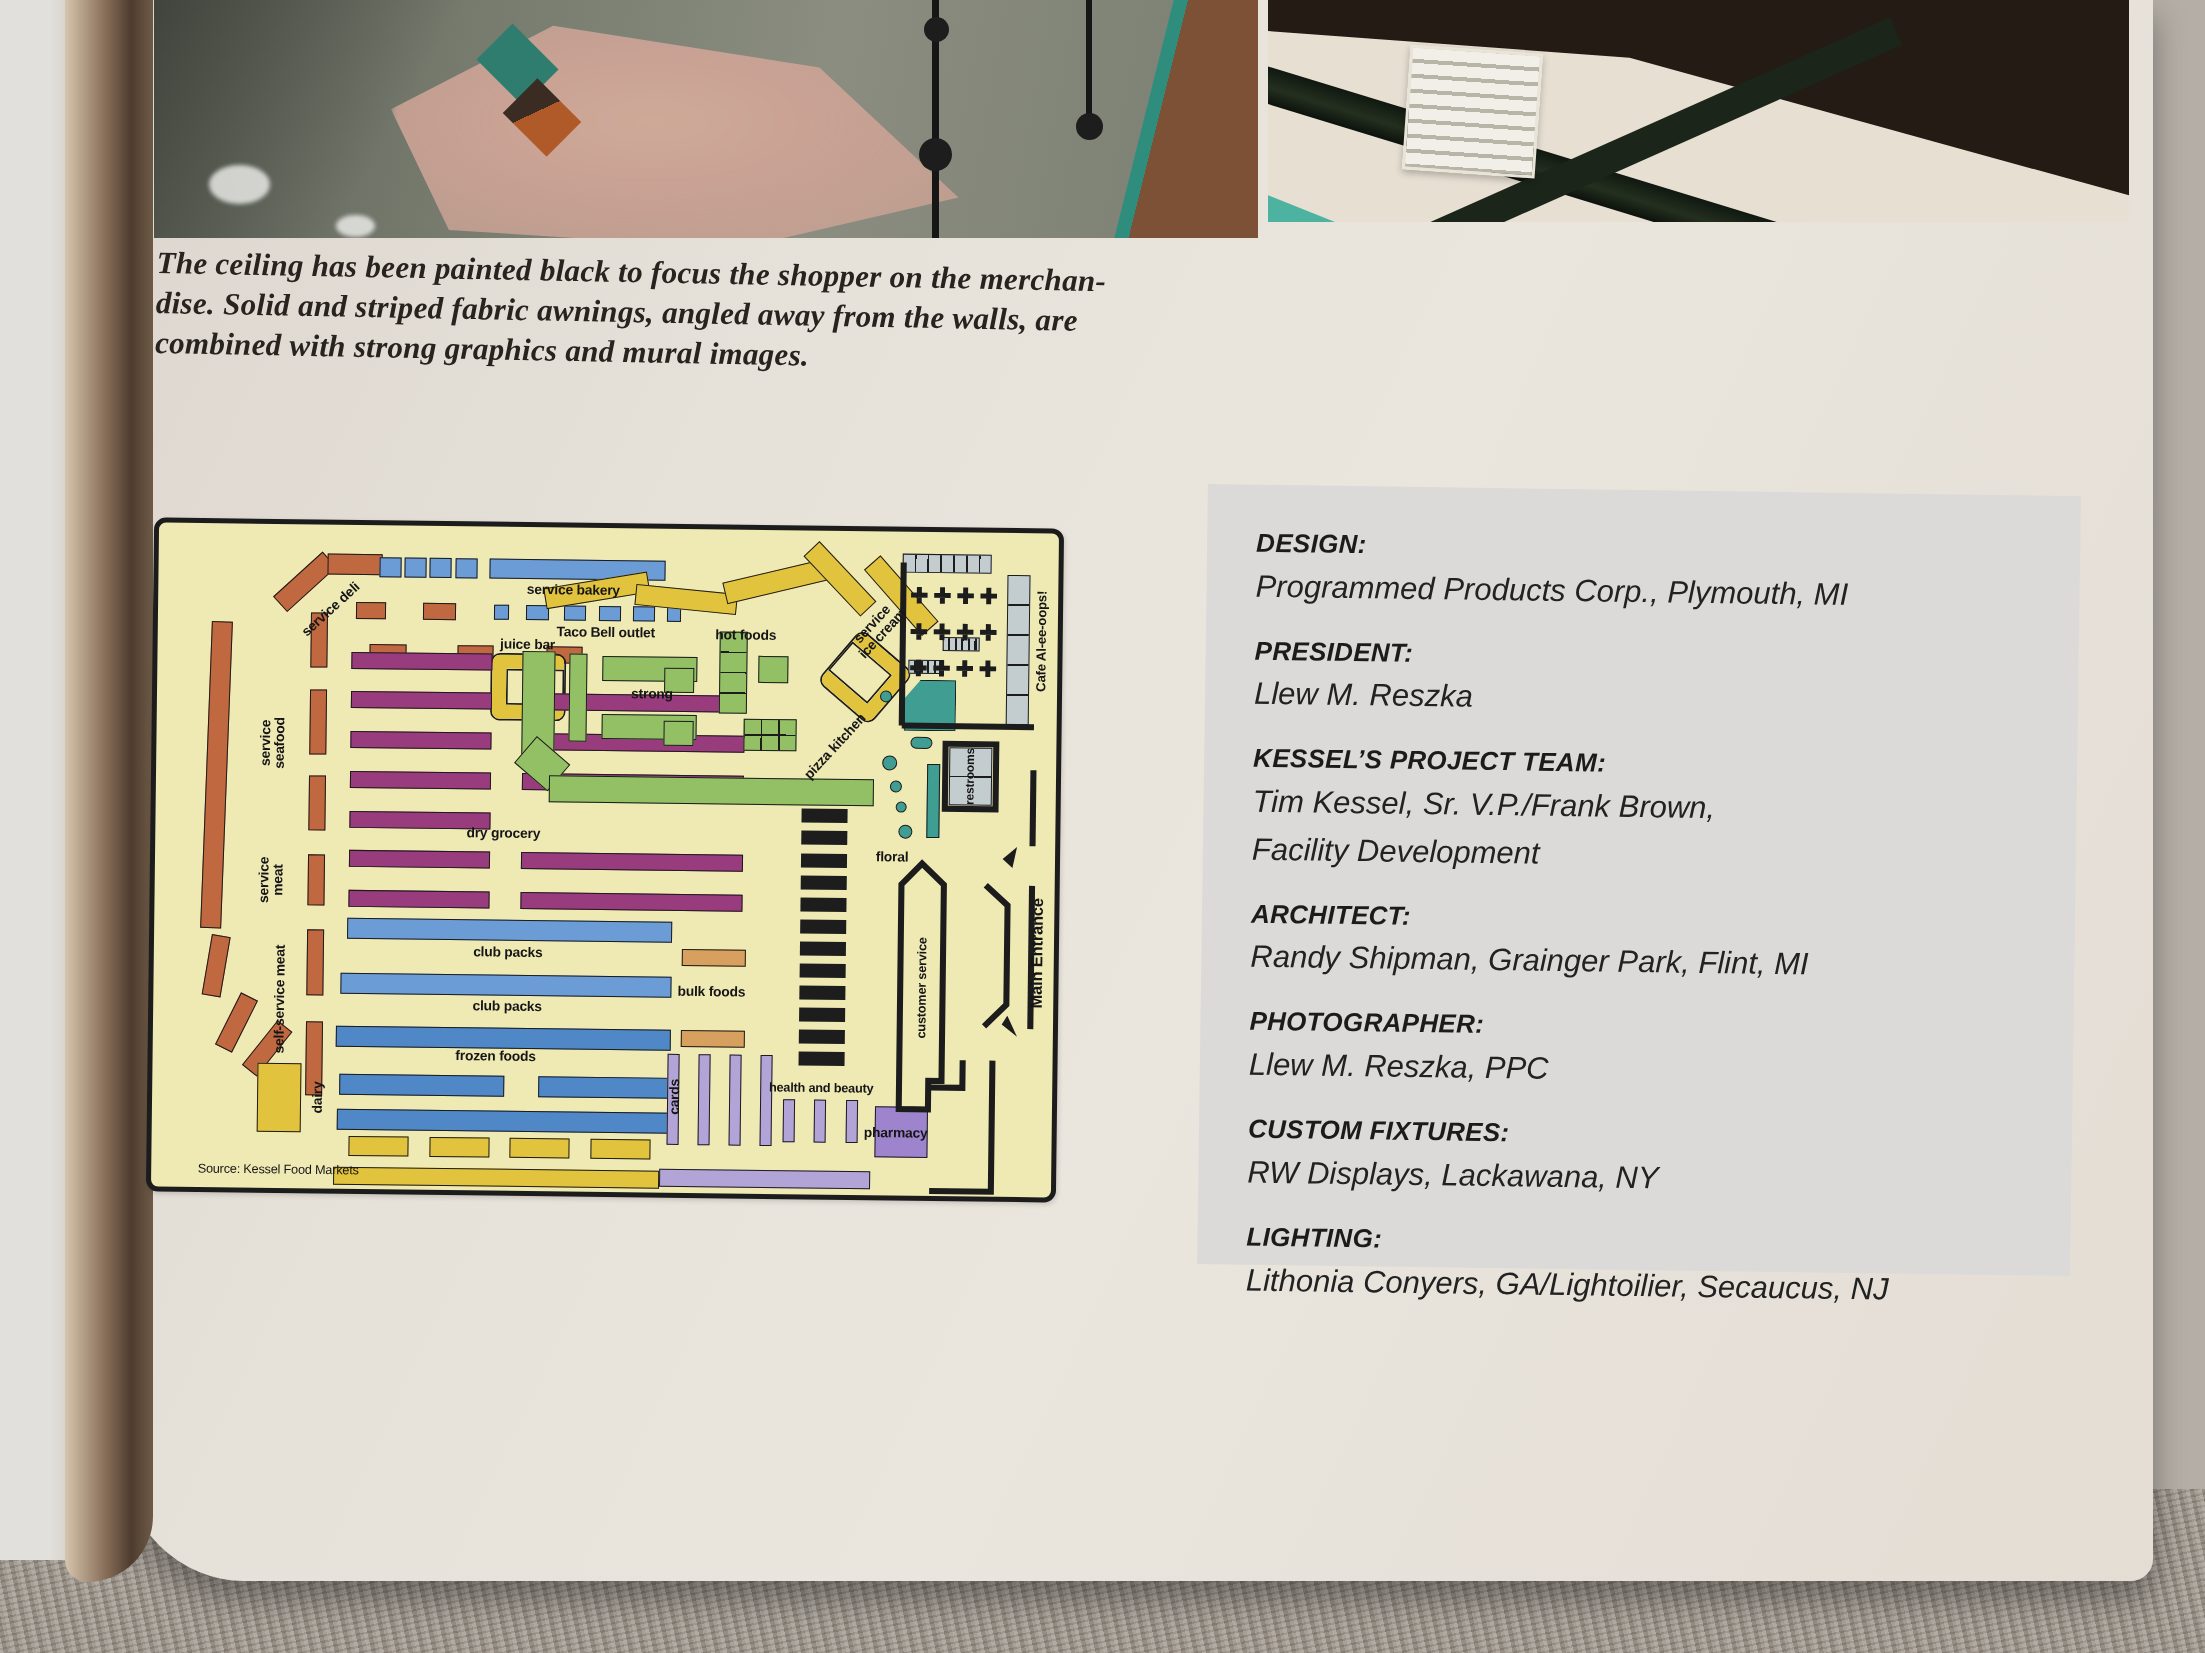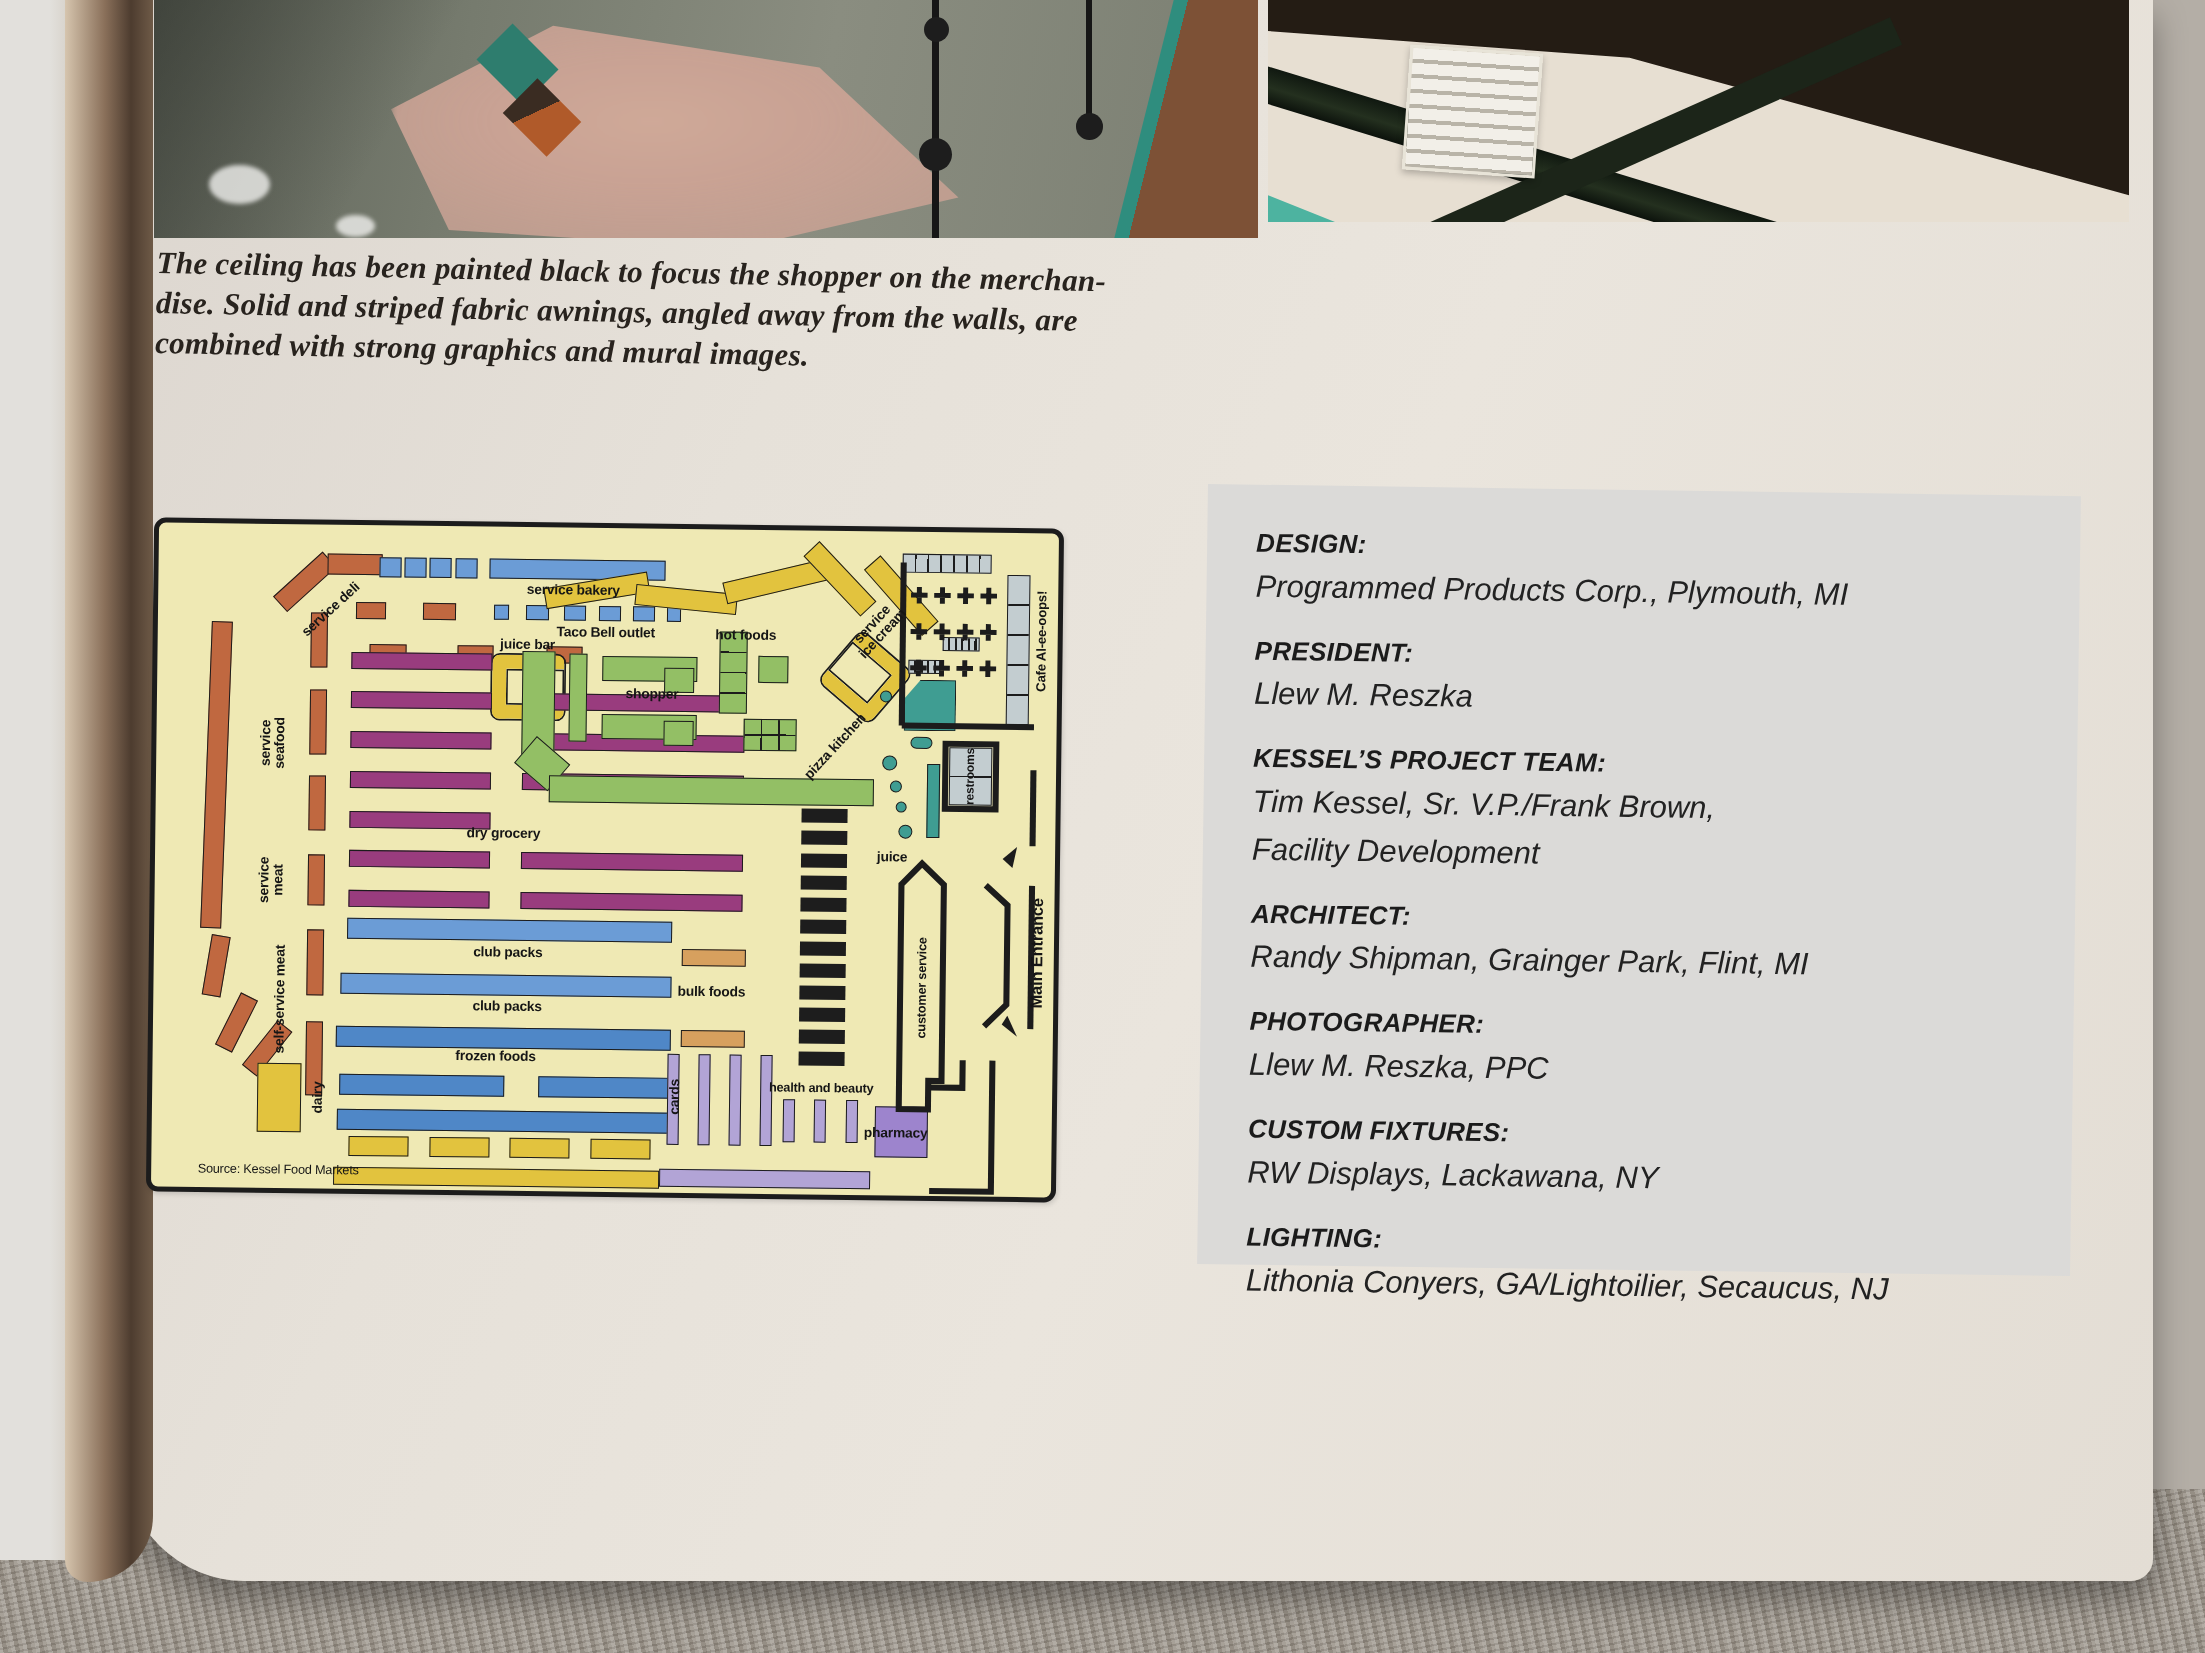--- a/index.html
+++ b/index.html
@@ -288,22 +288,22 @@
       <div class="plbl" style="left: 117px; top: 356px; font-size: 13.8px; transform: translate(-50%, -50%) rotate(-90deg);">service
 meat</div>
       <div class="plbl" style="left: 127px; top: 475px; font-size: 13.8px; transform: translate(-50%, -50%) rotate(-90deg);">self-service meat</div>
       <div class="plbl" style="left: 448px; top: 105px; font-size: 13.8px; transform: translate(-50%, -50%);">Taco Bell outlet</div>
       <div class="plbl" style="left: 588px; top: 106px; font-size: 13.8px; transform: translate(-50%, -50%);">hot foods</div>
       <div class="plbl" style="left: 370px; top: 118px; font-size: 13.8px; transform: translate(-50%, -50%);">juice bar</div>
       <div class="plbl" style="left: 720px; top: 98px; font-size: 13.8px; transform: translate(-50%, -50%) rotate(-48deg);">service
 ice cream</div>
       <div class="plbl" style="left: 679px; top: 216px; font-size: 13.8px; transform: translate(-50%, -50%) rotate(-48deg);">pizza kitchen</div>
       <div class="plbl" style="left: 884px; top: 108px; font-size: 13.2px; transform: translate(-50%, -50%) rotate(-90deg);">Cafe Al-ee-oops!</div>
-      <div class="plbl" style="left: 495px; top: 166px; font-size: 13.8px; transform: translate(-50%, -50%);">shopper</div>
-      <div class="plbl" style="left: 737px; top: 326px; font-size: 13.8px; transform: translate(-50%, -50%);">juice</div>
+      <div class="plbl" style="left: 495px; top: 166px; font-size: 13.8px; transform: translate(-50%, -50%);">strong</div>
+      <div class="plbl" style="left: 737px; top: 326px; font-size: 13.8px; transform: translate(-50%, -50%);">floral</div>
       <div class="plbl" style="left: 814px; top: 244px; font-size: 12px; transform: translate(-50%, -50%) rotate(-90deg);">restrooms</div>
       <div class="plbl" style="left: 348px; top: 307px; font-size: 13.8px; transform: translate(-50%, -50%);">dry grocery</div>
       <div class="plbl" style="left: 354px; top: 426px; font-size: 13.8px; transform: translate(-50%, -50%);">club packs</div>
       <div class="plbl" style="left: 354px; top: 480px; font-size: 13.8px; transform: translate(-50%, -50%);">club packs</div>
       <div class="plbl" style="left: 343px; top: 530px; font-size: 13.8px; transform: translate(-50%, -50%);">frozen foods</div>
       <div class="plbl" style="left: 558px; top: 463px; font-size: 13.8px; transform: translate(-50%, -50%);">bulk foods</div>
       <div class="plbl" style="left: 166px; top: 573px; font-size: 13.8px; transform: translate(-50%, -50%) rotate(-90deg);">dairy</div>
       <div class="plbl" style="left: 523px; top: 568px; font-size: 13.8px; transform: translate(-50%, -50%) rotate(-90deg);">cards</div>
       <div class="plbl" style="left: 669px; top: 558px; font-size: 12.7px; transform: translate(-50%, -50%);">health and beauty</div>
       <div class="plbl" style="left: 744px; top: 602px; font-size: 13.8px; transform: translate(-50%, -50%);">pharmacy</div>

